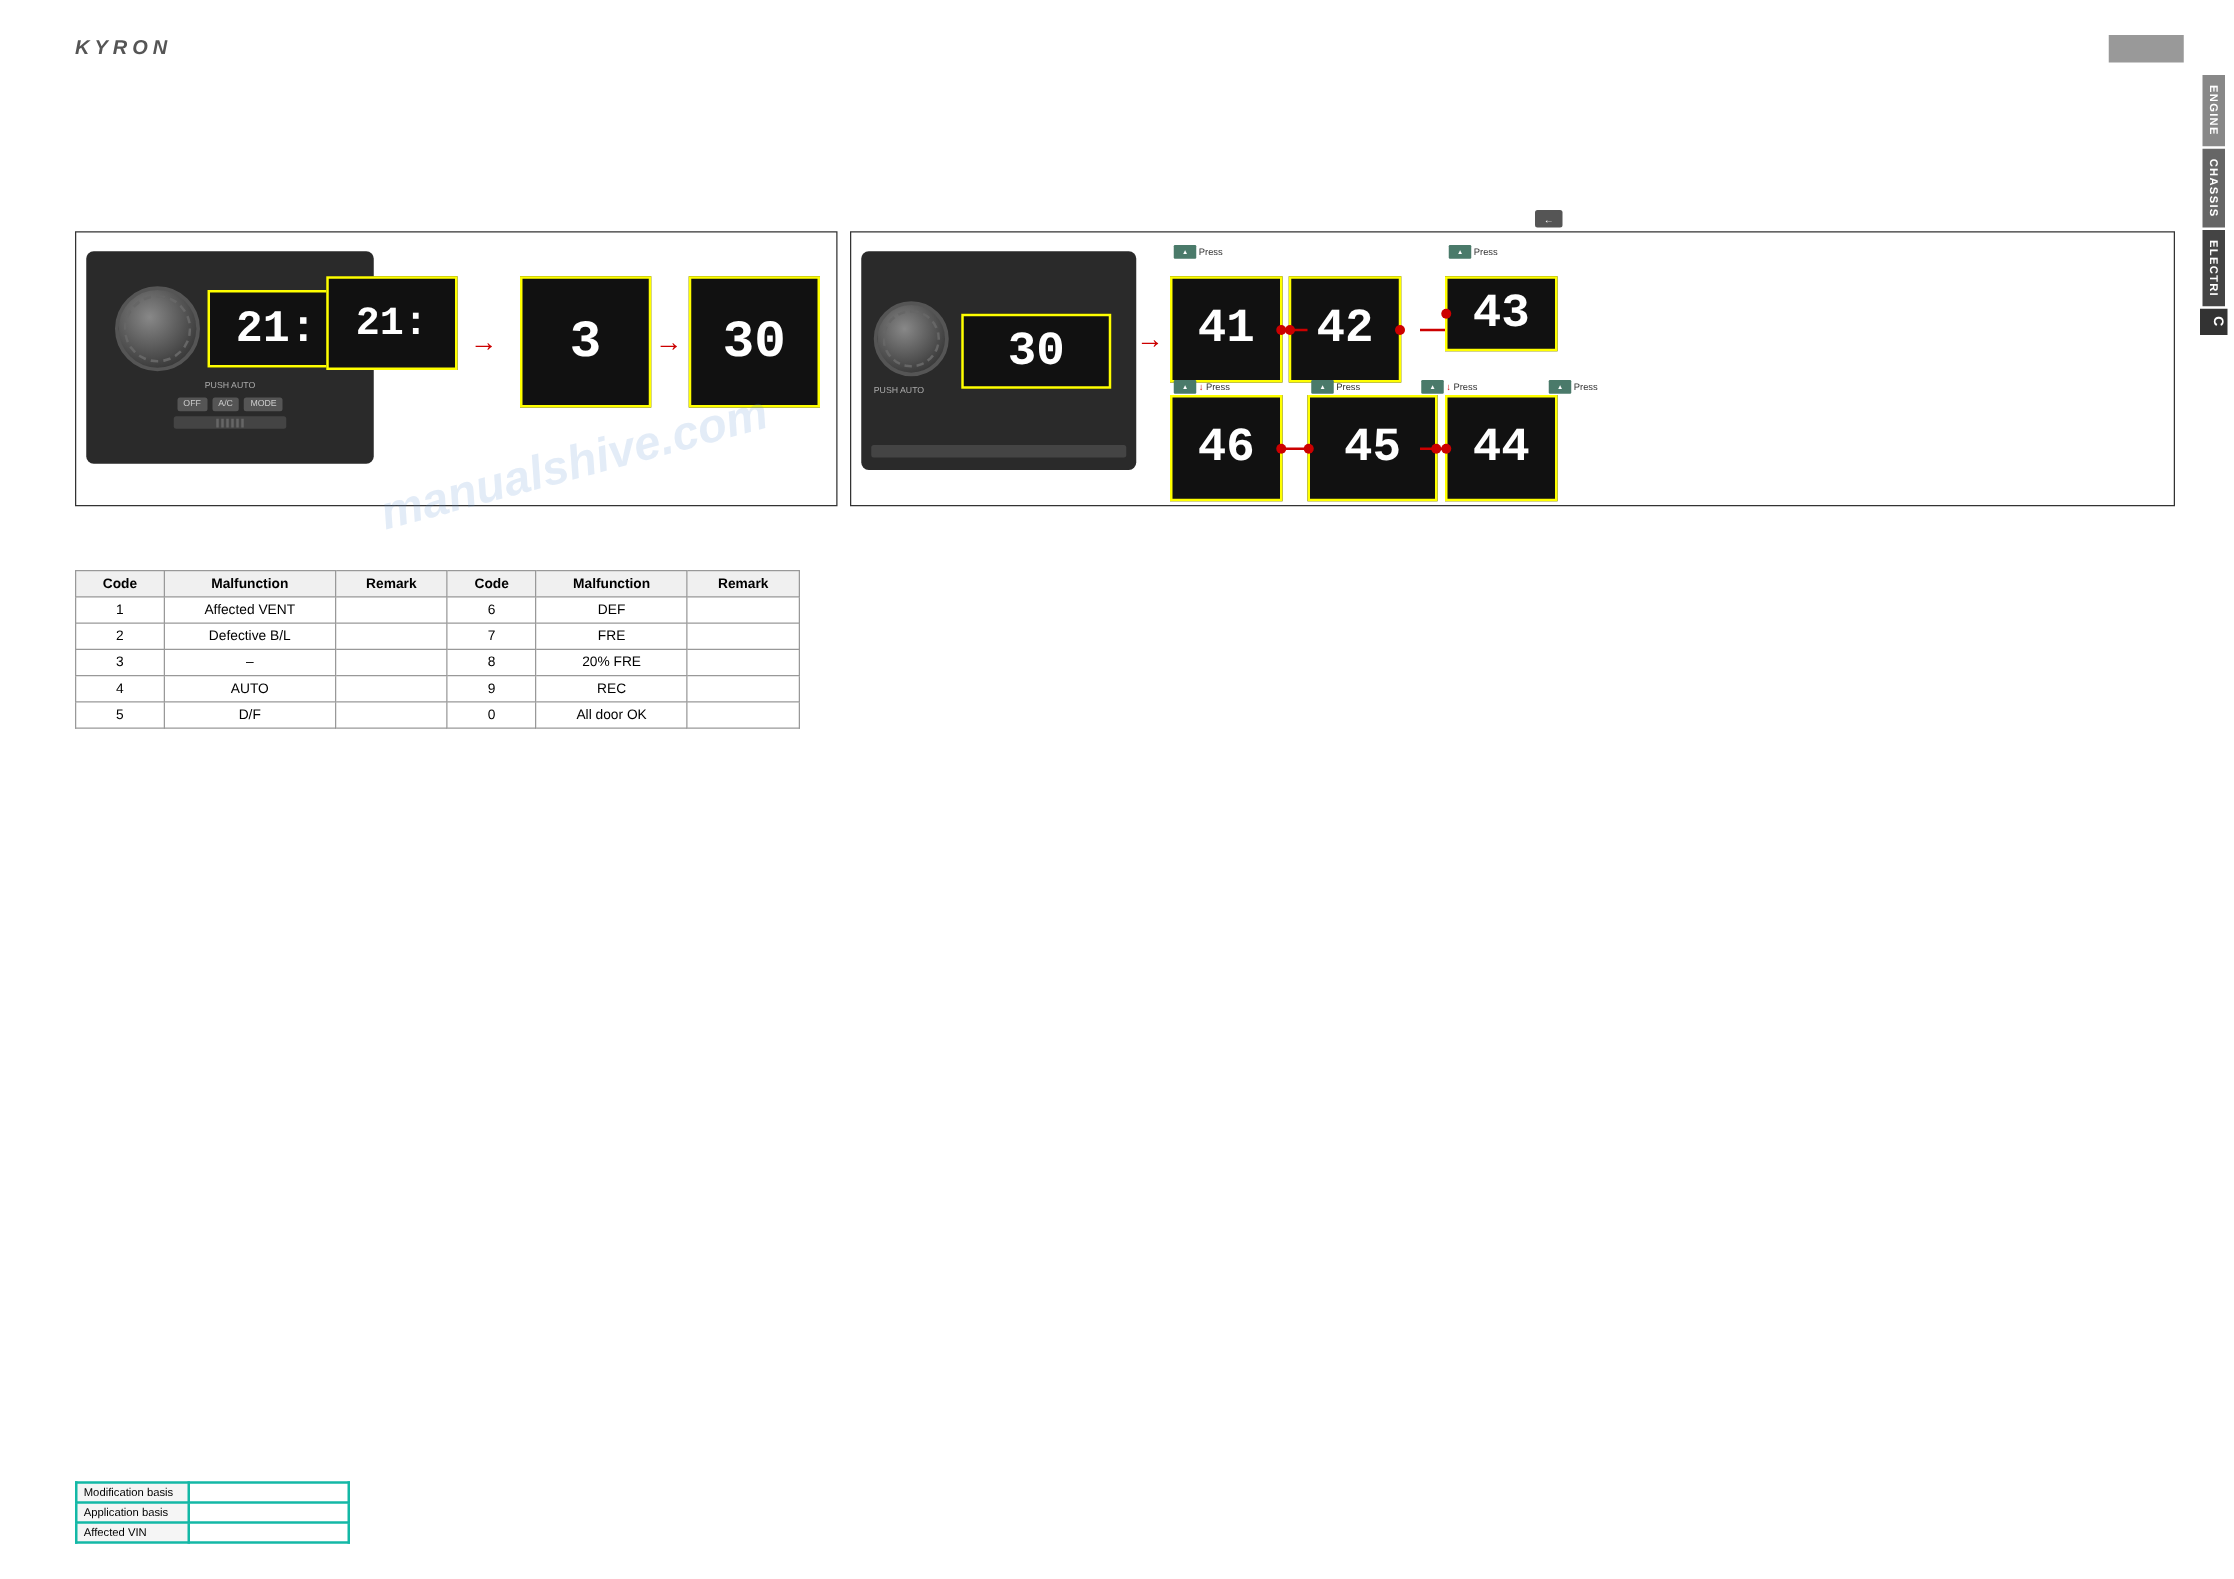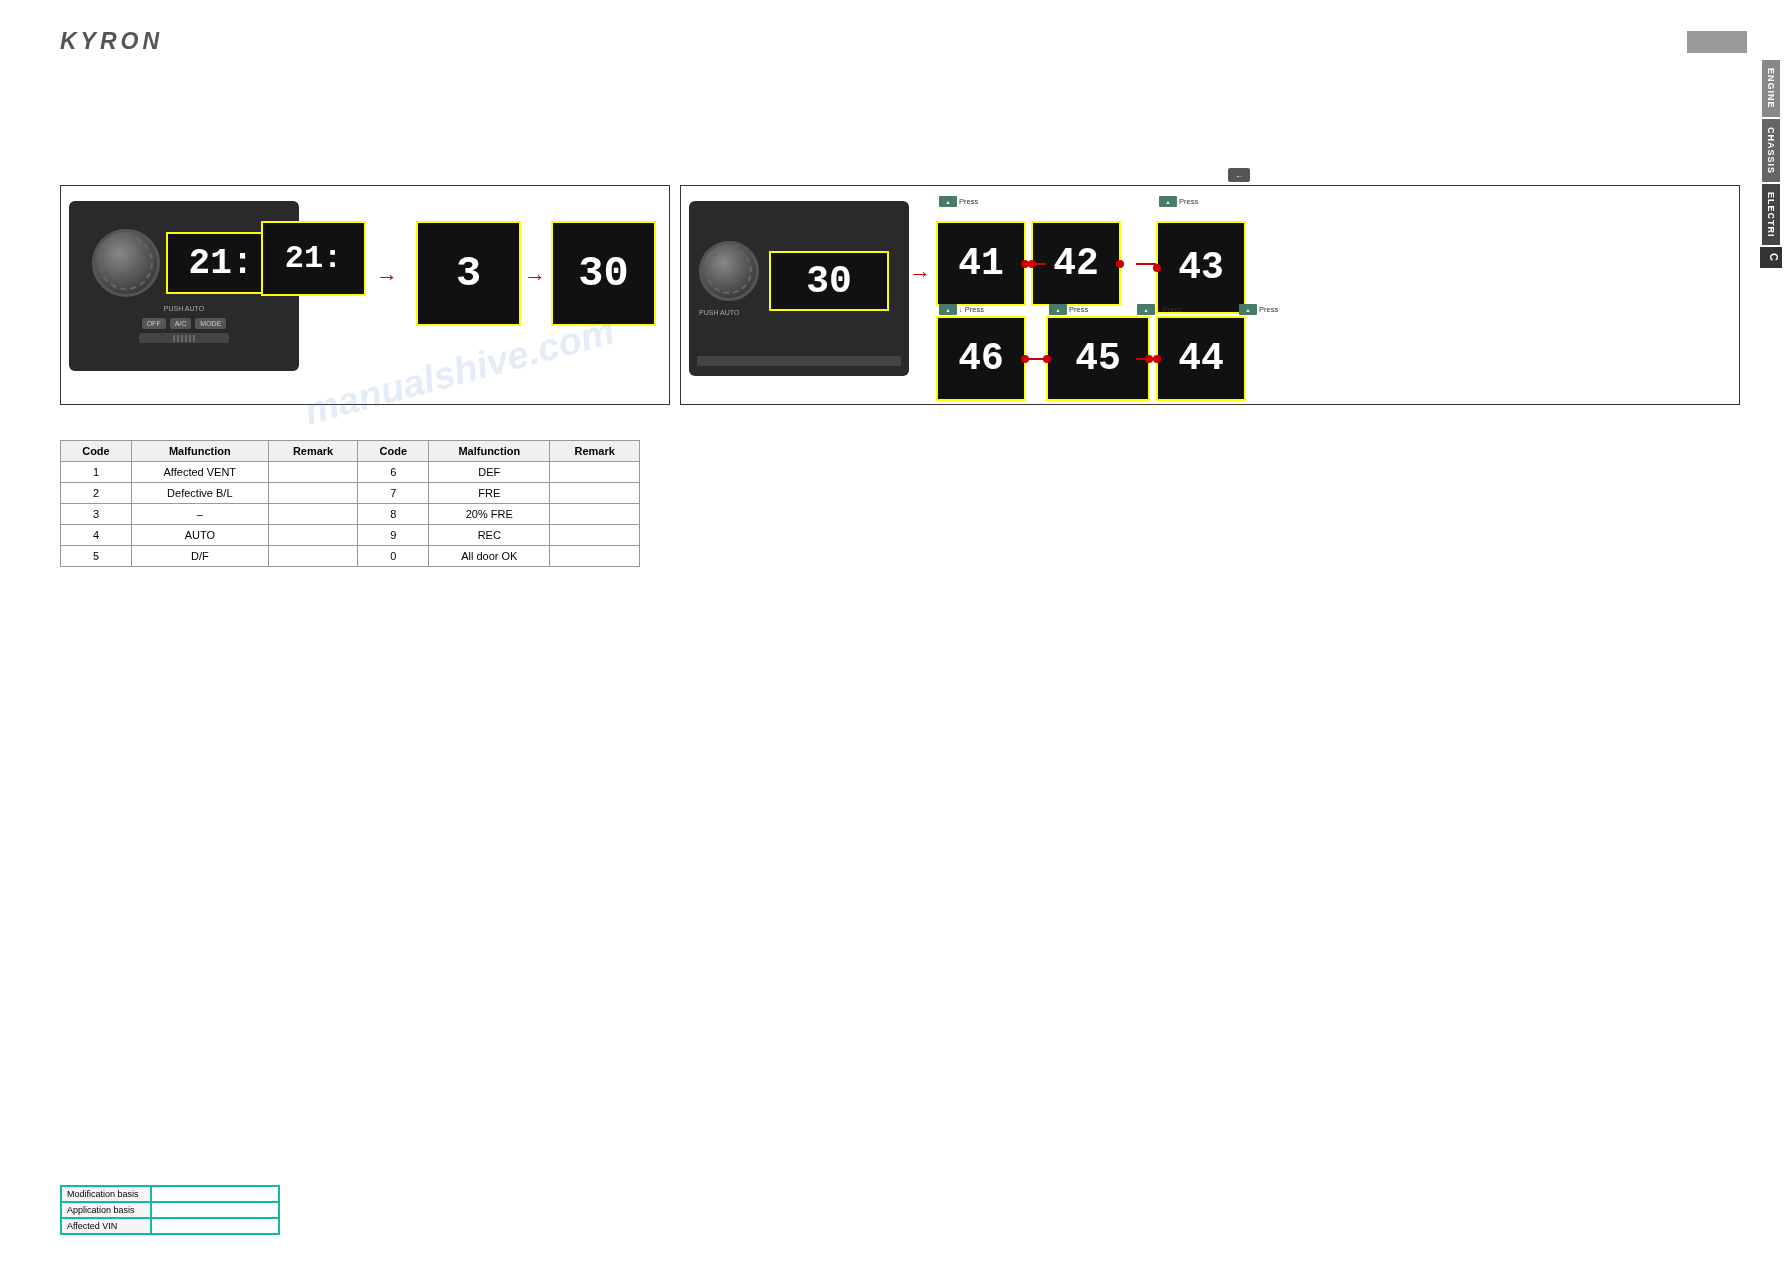--- a/index.html
+++ b/index.html
@@ -42,21 +42,21 @@
     .top-bar {
       position: absolute;
       top: 28px;
       left: 60px;
       right: 40px;
       display: flex;
       align-items: center;
       justify-content: space-between;
     }
     .logo {
-      font-size: 23px;
+      font-size: 16px;
       font-weight: bold;
       letter-spacing: 4px;
       color: #555;
       font-style: italic;
     }
     .page-box {
       width: 60px;
       height: 22px;
       background: #999;
     }
@@ -305,21 +305,21 @@
       color: #fff;
       font-weight: bold;
       font-family: 'Courier New', monospace;
       display: flex;
       align-items: center;
       justify-content: center;
       font-size: 38px;
     }
     .rbox-41 { left: 255px; top: 35px; width: 90px; height: 85px; }
     .rbox-42 { left: 350px; top: 35px; width: 90px; height: 85px; }
-    .rbox-43 { left: 475px; top: 35px; width: 90px; height: 93px; }
+    .rbox-43 { left: 475px; top: 35px; width: 90px; height: 60px; }
     .rbox-44 { left: 475px; top: 130px; width: 90px; height: 85px; }
     .rbox-45 { left: 365px; top: 130px; width: 104px; height: 85px; }
     .rbox-46 { left: 255px; top: 130px; width: 90px; height: 85px; text-align: center; }
 
     
     .dot-r { position: absolute; right: -5px; top: 50%; transform: translateY(-50%); width: 8px; height: 8px; background: #cc0000; border-radius: 50%; }
     .dot-l { position: absolute; left: -5px; top: 50%; transform: translateY(-50%); width: 8px; height: 8px; background: #cc0000; border-radius: 50%; }
 
     
     .right-red-arrow {
@@ -335,20 +335,21 @@
     .table-section {
       position: absolute;
       top: 440px;
       left: 60px;
       width: 580px;
     }
     table {
       border-collapse: collapse;
       font-size: 11px;
       width: 100%;
+      margin-top: 16px;
     }
     th, td {
       border: 1px solid #999;
       padding: 4px 10px;
       text-align: center;
     }
     th {
       background: #f0f0f0;
       font-weight: bold;
     }

